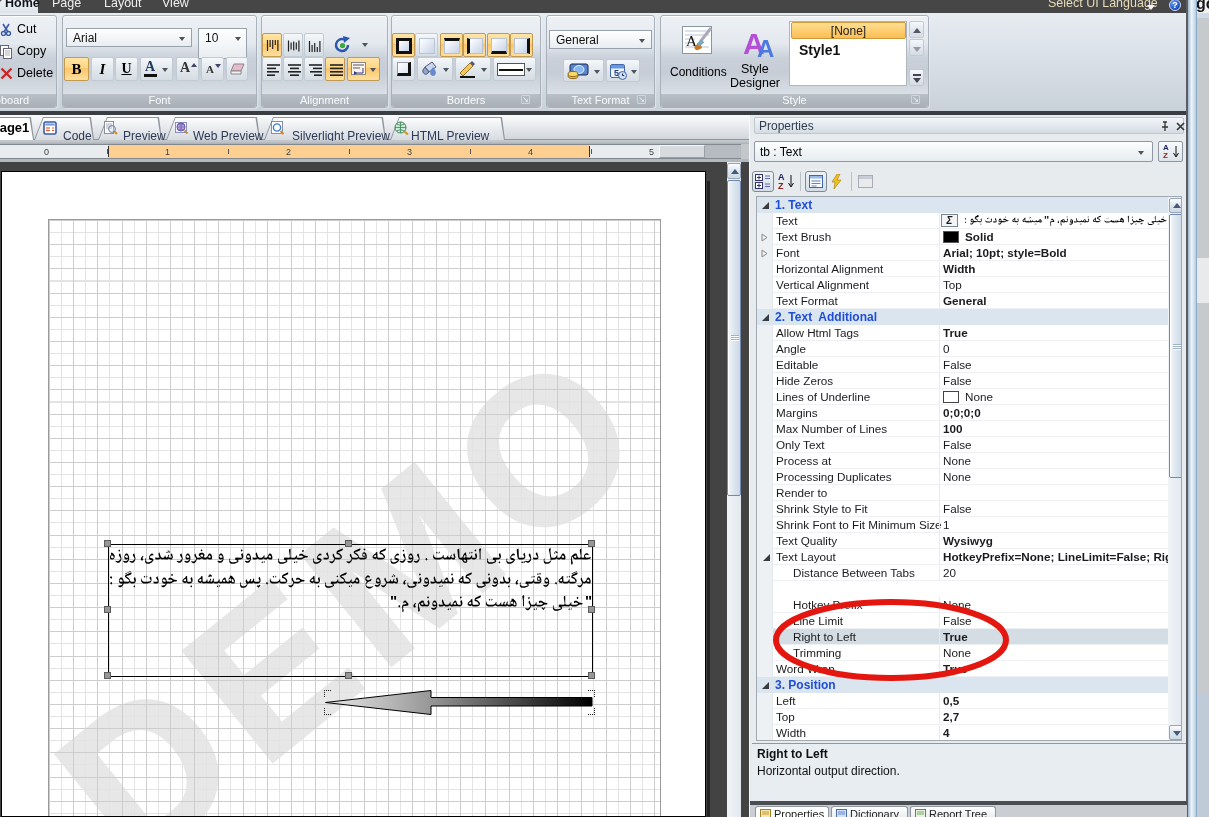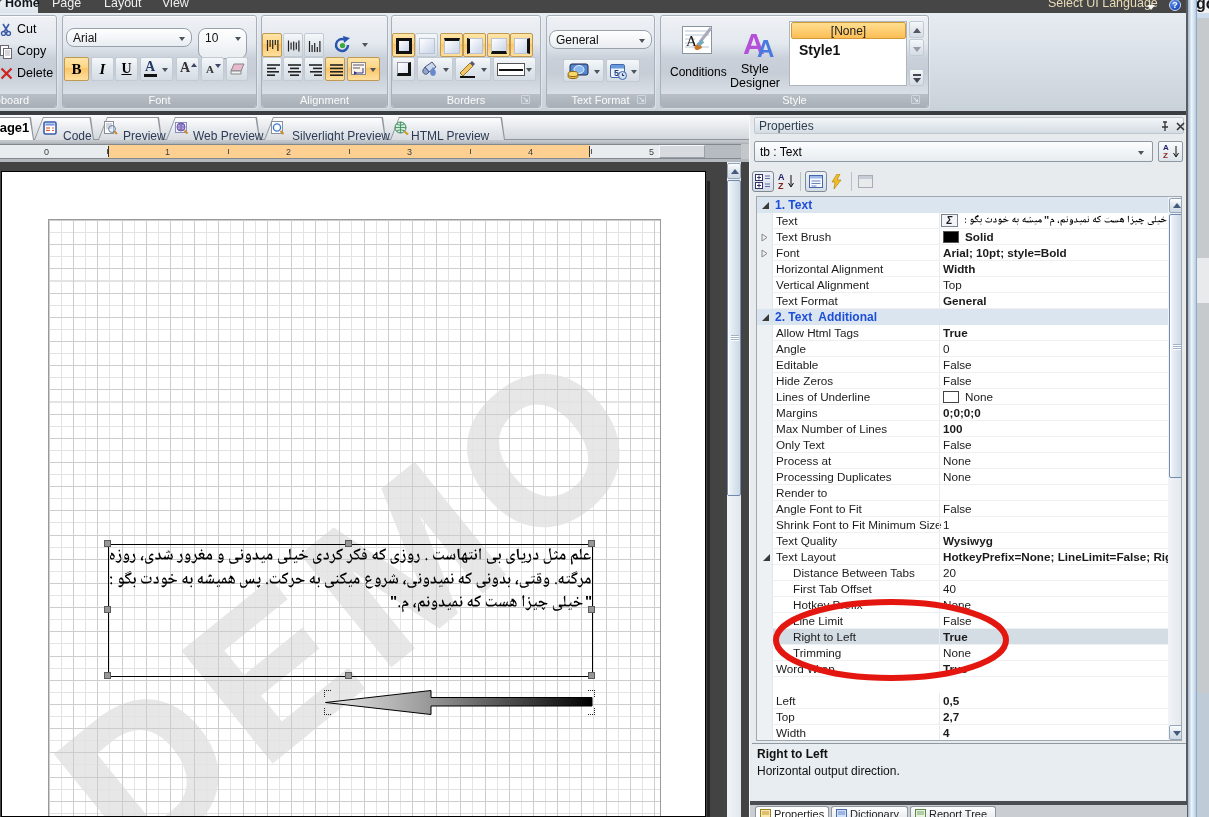--- a/index.html
+++ b/index.html
@@ -10,21 +10,21 @@
 .ttxt{position:absolute;top:-4px;font-size:12.5px;color:#f0f0f0}
 #hometab .ttxt{color:#10161e;font-weight:bold;left:5px}
 
 #ribbon{left:0;top:13px;width:1186px;height:98px;background:linear-gradient(#e7ecf1,#d9dfe7 50%,#c9d1d9)}
 .grp{position:absolute;top:2px;height:93px;border:1px solid #a8b0ba;border-radius:3px;
  background:linear-gradient(#eef1f5 0%,#e4e9ef 30%,#cad1da 46%,#c6cdd6 62%,#dce1e7 88%,#d3d9de 100%);
  box-shadow:inset 0 1px 0 rgba(255,255,255,.8), 1px 1px 1px rgba(255,255,255,.35)}
 .glbl{position:absolute;left:0;right:0;bottom:0;height:13px;background:linear-gradient(#b9bfc6,#a9afb6);
  border-radius:0 0 3px 3px;color:#fafbfc;font-size:11px;text-align:center;line-height:12px}
 .launch{position:absolute;right:2px;bottom:2px;width:9px;height:9px;border:1px solid #cfd5da;border-radius:1px;background:#b2b8bf;color:#eef1f4;font-size:8px;line-height:7px;text-align:center}
-.combo{position:absolute;border:1px solid #98a2ac;border-radius:8px;background:linear-gradient(#ffffff,#e9edf1);font-size:12px;color:#111}
+.combo{position:absolute;border:1px solid #98a2ac;border-radius:0;background:linear-gradient(#ffffff,#e9edf1);font-size:12px;color:#111}
 .combo span{position:absolute;left:6px;top:2px}
 .car{position:absolute;width:0;height:0;border:3.5px solid transparent;border-top:4px solid #4c545c;border-bottom:none}
 .btn{position:absolute;border:1px solid #c2cad2;border-radius:2px;background:linear-gradient(#f5f8fa,#e2e8ee 50%,#d5dce3)}
 .btnsel{border:1px solid #c09a52;background:linear-gradient(#ffe5a8,#ffd583 45%,#fbc568 46%,#ffdf9e)}
 .flat{border:none;background:none}
 
 #tabstrip{left:0;top:115px;width:1186px;height:25px;background:linear-gradient(#fafbfc,#d3d7dc);border-bottom:1px solid #8f969e}
 #tsub{left:0;top:141px;width:1186px;height:3px;background:linear-gradient(#c6cbd1,#a9afb5)}
 .ptab{position:absolute;top:2px;height:23px}
 .ptab .shape{position:absolute;left:0;top:0;width:100%;height:100%;background:#8f969e;clip-path:polygon(9px 0,calc(100% - 3px) 0,100% 100%,0 100%)}
@@ -648,21 +648,21 @@
           <div class="vdiv"></div>
           <div class="rline"></div>
         </div>
 <div class="prow" style="top:288px">
           <span class="pname">Render to</span>
           <span class="pval"></span>
           <div class="vdiv"></div>
           <div class="rline"></div>
         </div>
 <div class="prow" style="top:304px">
-          <span class="pname">Angle Font to Fit</span>
+          <span class="pname">Shrink Style to Fit</span>
           <span class="pval">False</span>
           <div class="vdiv"></div>
           <div class="rline"></div>
         </div>
 <div class="prow" style="top:320px">
           <span class="pname">Shrink Font to Fit Minimum Size</span>
           <span class="pval">1</span>
           <div class="vdiv"></div>
           <div class="rline"></div>
         </div>
@@ -680,26 +680,20 @@
         </div>
 <svg style="position:absolute;left:5px;top:356px" width="9" height="9">
           <path d="M8 1 V8 H1 Z" fill="#3a3a3a"></path>
         </svg>
 <div class="prow psub" style="top:368px">
           <span class="pname">Distance Between Tabs</span>
           <span class="pval">20</span>
           <div class="vdiv"></div>
           <div class="rline"></div>
         </div>
-<div class="prow psub" style="top:384px">
-          <span class="pname">First Tab Offset</span>
-          <span class="pval">40</span>
-          <div class="vdiv"></div>
-          <div class="rline"></div>
-        </div>
 <div class="prow psub" style="top:400px">
           <span class="pname">Hotkey Prefix</span>
           <span class="pval">None</span>
           <div class="vdiv"></div>
           <div class="rline"></div>
         </div>
 <div class="prow psub" style="top:416px">
           <span class="pname">Line Limit</span>
           <span class="pval">False</span>
           <div class="vdiv"></div>
@@ -715,20 +709,26 @@
           <span class="pname">Trimming</span>
           <span class="pval">None</span>
           <div class="vdiv"></div>
           <div class="rline"></div>
         </div>
 <div class="prow" style="top:464px">
           <span class="pname">Word Wrap</span>
           <span class="pval pvb">True</span>
           <div class="vdiv"></div>
           <div class="rline"></div>
+        </div>
+<div class="prow pcat" style="top:480px;width:425px">
+          <svg style="position:absolute;left:4px;top:4px" width="9" height="9">
+            <path d="M8 1 V8 H1 Z" fill="#3a3a3a"></path>
+          </svg>
+          <span style="position:absolute;left:18px;top:1px">3. Position</span>
         </div>
 <div class="prow" style="top:496px">
           <span class="pname">Left</span>
           <span class="pval pvb">0,5</span>
           <div class="vdiv"></div>
           <div class="rline"></div>
         </div>
 <div class="prow" style="top:512px">
           <span class="pname">Top</span>
           <span class="pval pvb">2,7</span>

